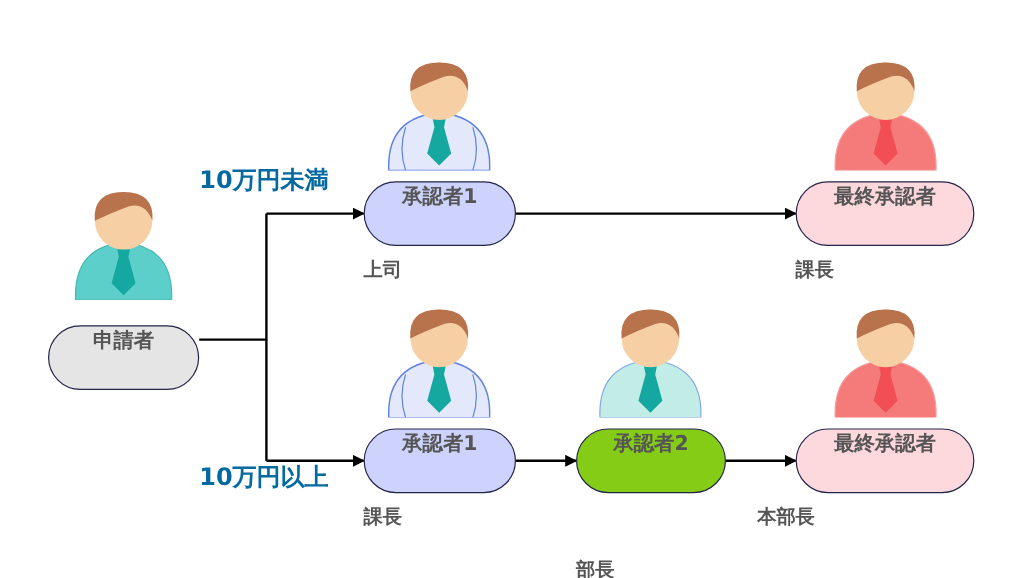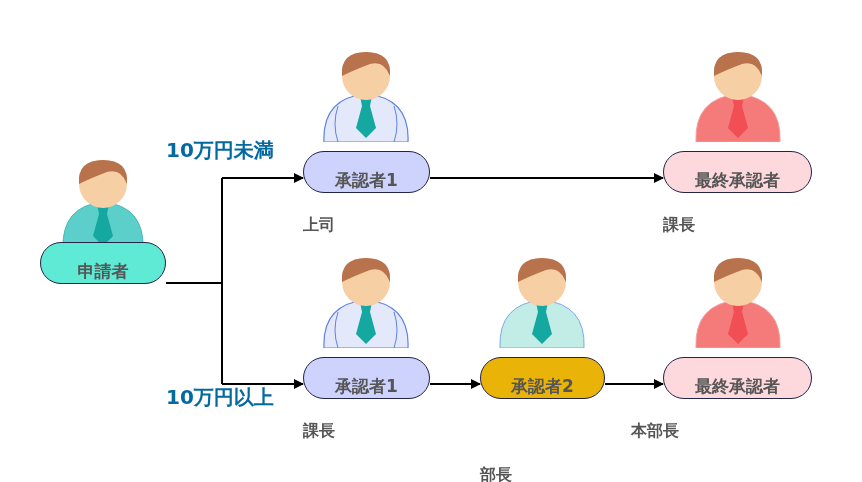--- a/index.html
+++ b/index.html
@@ -1,21 +1,21 @@
 <!DOCTYPE html>
 <html><head>
 <meta charset="utf-8">
 <style>
   html, body { margin: 0; padding: 0; background: #ffffff; }
   body { width: 862px; height: 482px; position: relative; overflow: hidden;
          font-family: "DejaVu Sans", sans-serif; }
   svg.connectors { position: absolute; left: 0; top: 0; }
   .person { position: absolute; width: 96px; height: 92px; }
-  .pill { position: absolute; height: 42px; border: 1.3px solid #23244a; border-radius: 28px;
-          box-sizing: border-box; display: flex; align-items: flex-end; justify-content: center;
+  .pill { position: absolute; height: 54px; border: 1.3px solid #23244a; border-radius: 28px;
+          box-sizing: border-box; display: flex; align-items: flex-start; justify-content: center;
           font-weight: bold; font-size: 17px; color: #555555; }
   .sub { position: absolute; font-weight: bold; font-size: 16px; color: #555555; }
   .cond { position: absolute; font-weight: bold; font-size: 20px; color: #0369a1; }
 </style>
 </head>
 <body>
 
 <svg class="connectors" width="862" height="482">
   <defs>
     <marker id="arrow" markerWidth="10" markerHeight="10" refX="9" refY="5" orient="auto" markerUnits="userSpaceOnUse">
@@ -33,21 +33,21 @@
 
 <div class="cond" style="left:166px; top:137px;">10万円未満</div>
 <div class="cond" style="left:166px; top:384px;">10万円以上</div>
 
 <svg class="person" style="left:55px; top:158px;" viewBox="0 0 96 92">
   <path d="M8,92 Q6,48 48,44 Q90,48 88,92 Z" fill="#5ccfcb" stroke="#48b8b4" stroke-width="1"></path>
   <path d="M42,46 L54,46 L52,56 L58,78 L48,88 L38,78 L44,56 Z" fill="#14a8a0"></path>
   <circle cx="48" cy="26" r="24" fill="#f7cfa5"></circle>
   <path d="M24,26 Q22,2 48,2 Q74,2 72,26 Q66,10 52,14 Q36,20 24,26 Z" fill="#b8724c"></path>
 </svg>
-<div class="pill" style="left:40px; top:242px; width:126px; background:#5eead4;">
+<div class="pill" style="left:40px; top:271px; width:126px; background:#e5e5e5;">
   <span>申請者</span>
 </div>
 
 <svg class="person" style="left:318px; top:50px;" viewBox="0 0 96 92">
   <path d="M6,92 Q4,48 48,44 Q92,48 90,92 Z" fill="#e4e8fb" stroke="#5f82e0" stroke-width="1.2"></path>
   <path d="M20,56 Q14,74 20,92 M76,56 Q82,74 76,92" fill="none" stroke="#5f82e0" stroke-width="1"></path>
   <path d="M42,46 L54,46 L52,56 L58,78 L48,88 L38,78 L44,56 Z" fill="#14a8a0"></path>
   <circle cx="48" cy="26" r="24" fill="#f7cfa5"></circle>
   <path d="M24,26 Q22,2 48,2 Q74,2 72,26 Q66,10 52,14 Q36,20 24,26 Z" fill="#b8724c"></path>
 </svg>
@@ -78,21 +78,21 @@
   <span>承認者1</span>
 </div>
 <div class="sub" style="left:303px; top:421px; width:127px;">課長</div>
 
 <svg class="person" style="left:494px; top:256px;" viewBox="0 0 96 92">
   <path d="M6,92 Q4,48 48,44 Q92,48 90,92 Z" fill="#c2ede6" stroke="#7fa8e6" stroke-width="1"></path>
   <path d="M42,46 L54,46 L52,56 L58,78 L48,88 L38,78 L44,56 Z" fill="#14a8a0"></path>
   <circle cx="48" cy="26" r="24" fill="#f7cfa5"></circle>
   <path d="M24,26 Q22,2 48,2 Q74,2 72,26 Q66,10 52,14 Q36,20 24,26 Z" fill="#b8724c"></path>
 </svg>
-<div class="pill" style="left:480px; top:357px; width:125px; background:#eab308;">
+<div class="pill" style="left:480px; top:357px; width:125px; background:#84cc16;">
   <span>承認者2</span>
 </div>
 <div class="sub" style="left:480px; top:421px; width:125px;margin-top:44px;">部長</div>
 
 <svg class="person" style="left:690px; top:256px;" viewBox="0 0 96 92">
   <path d="M6,92 Q4,48 48,44 Q92,48 90,92 Z" fill="#f57a7a" stroke="#f0a0a0" stroke-width="1"></path>
   <path d="M42,46 L54,46 L52,56 L58,78 L48,88 L38,78 L44,56 Z" fill="#f14e55"></path>
   <circle cx="48" cy="26" r="24" fill="#f7cfa5"></circle>
   <path d="M24,26 Q22,2 48,2 Q74,2 72,26 Q66,10 52,14 Q36,20 24,26 Z" fill="#b8724c"></path>
 </svg>

